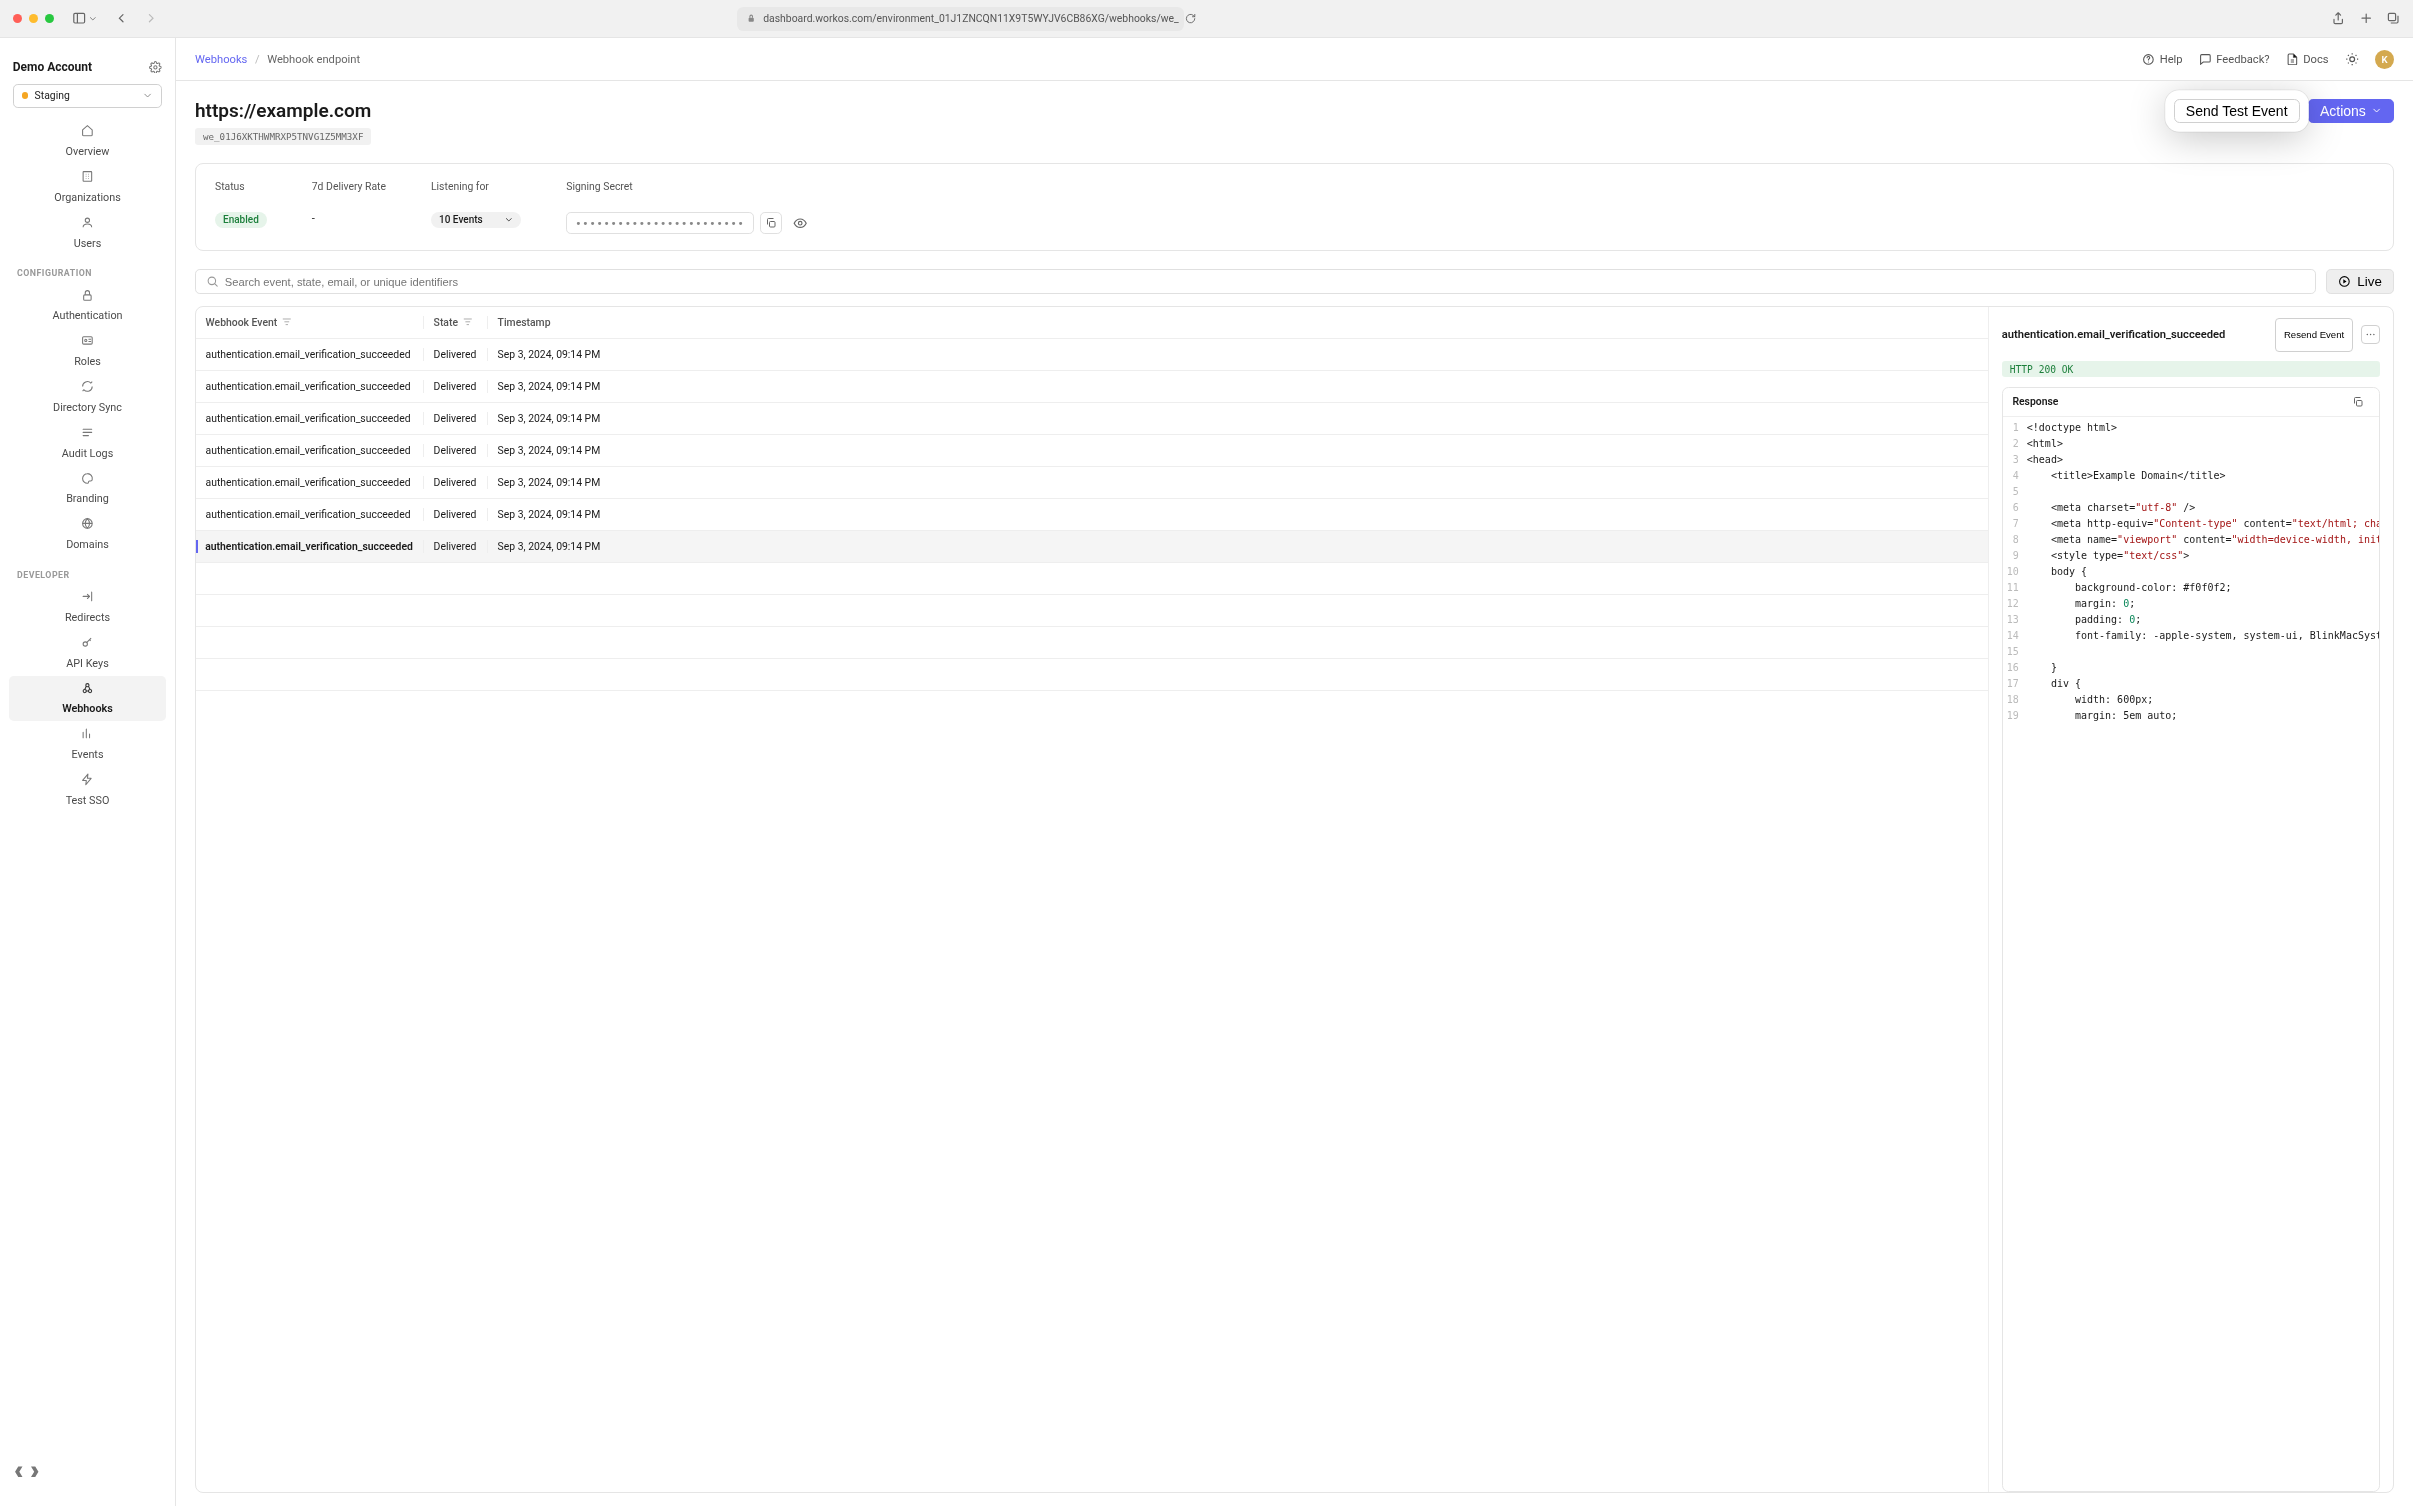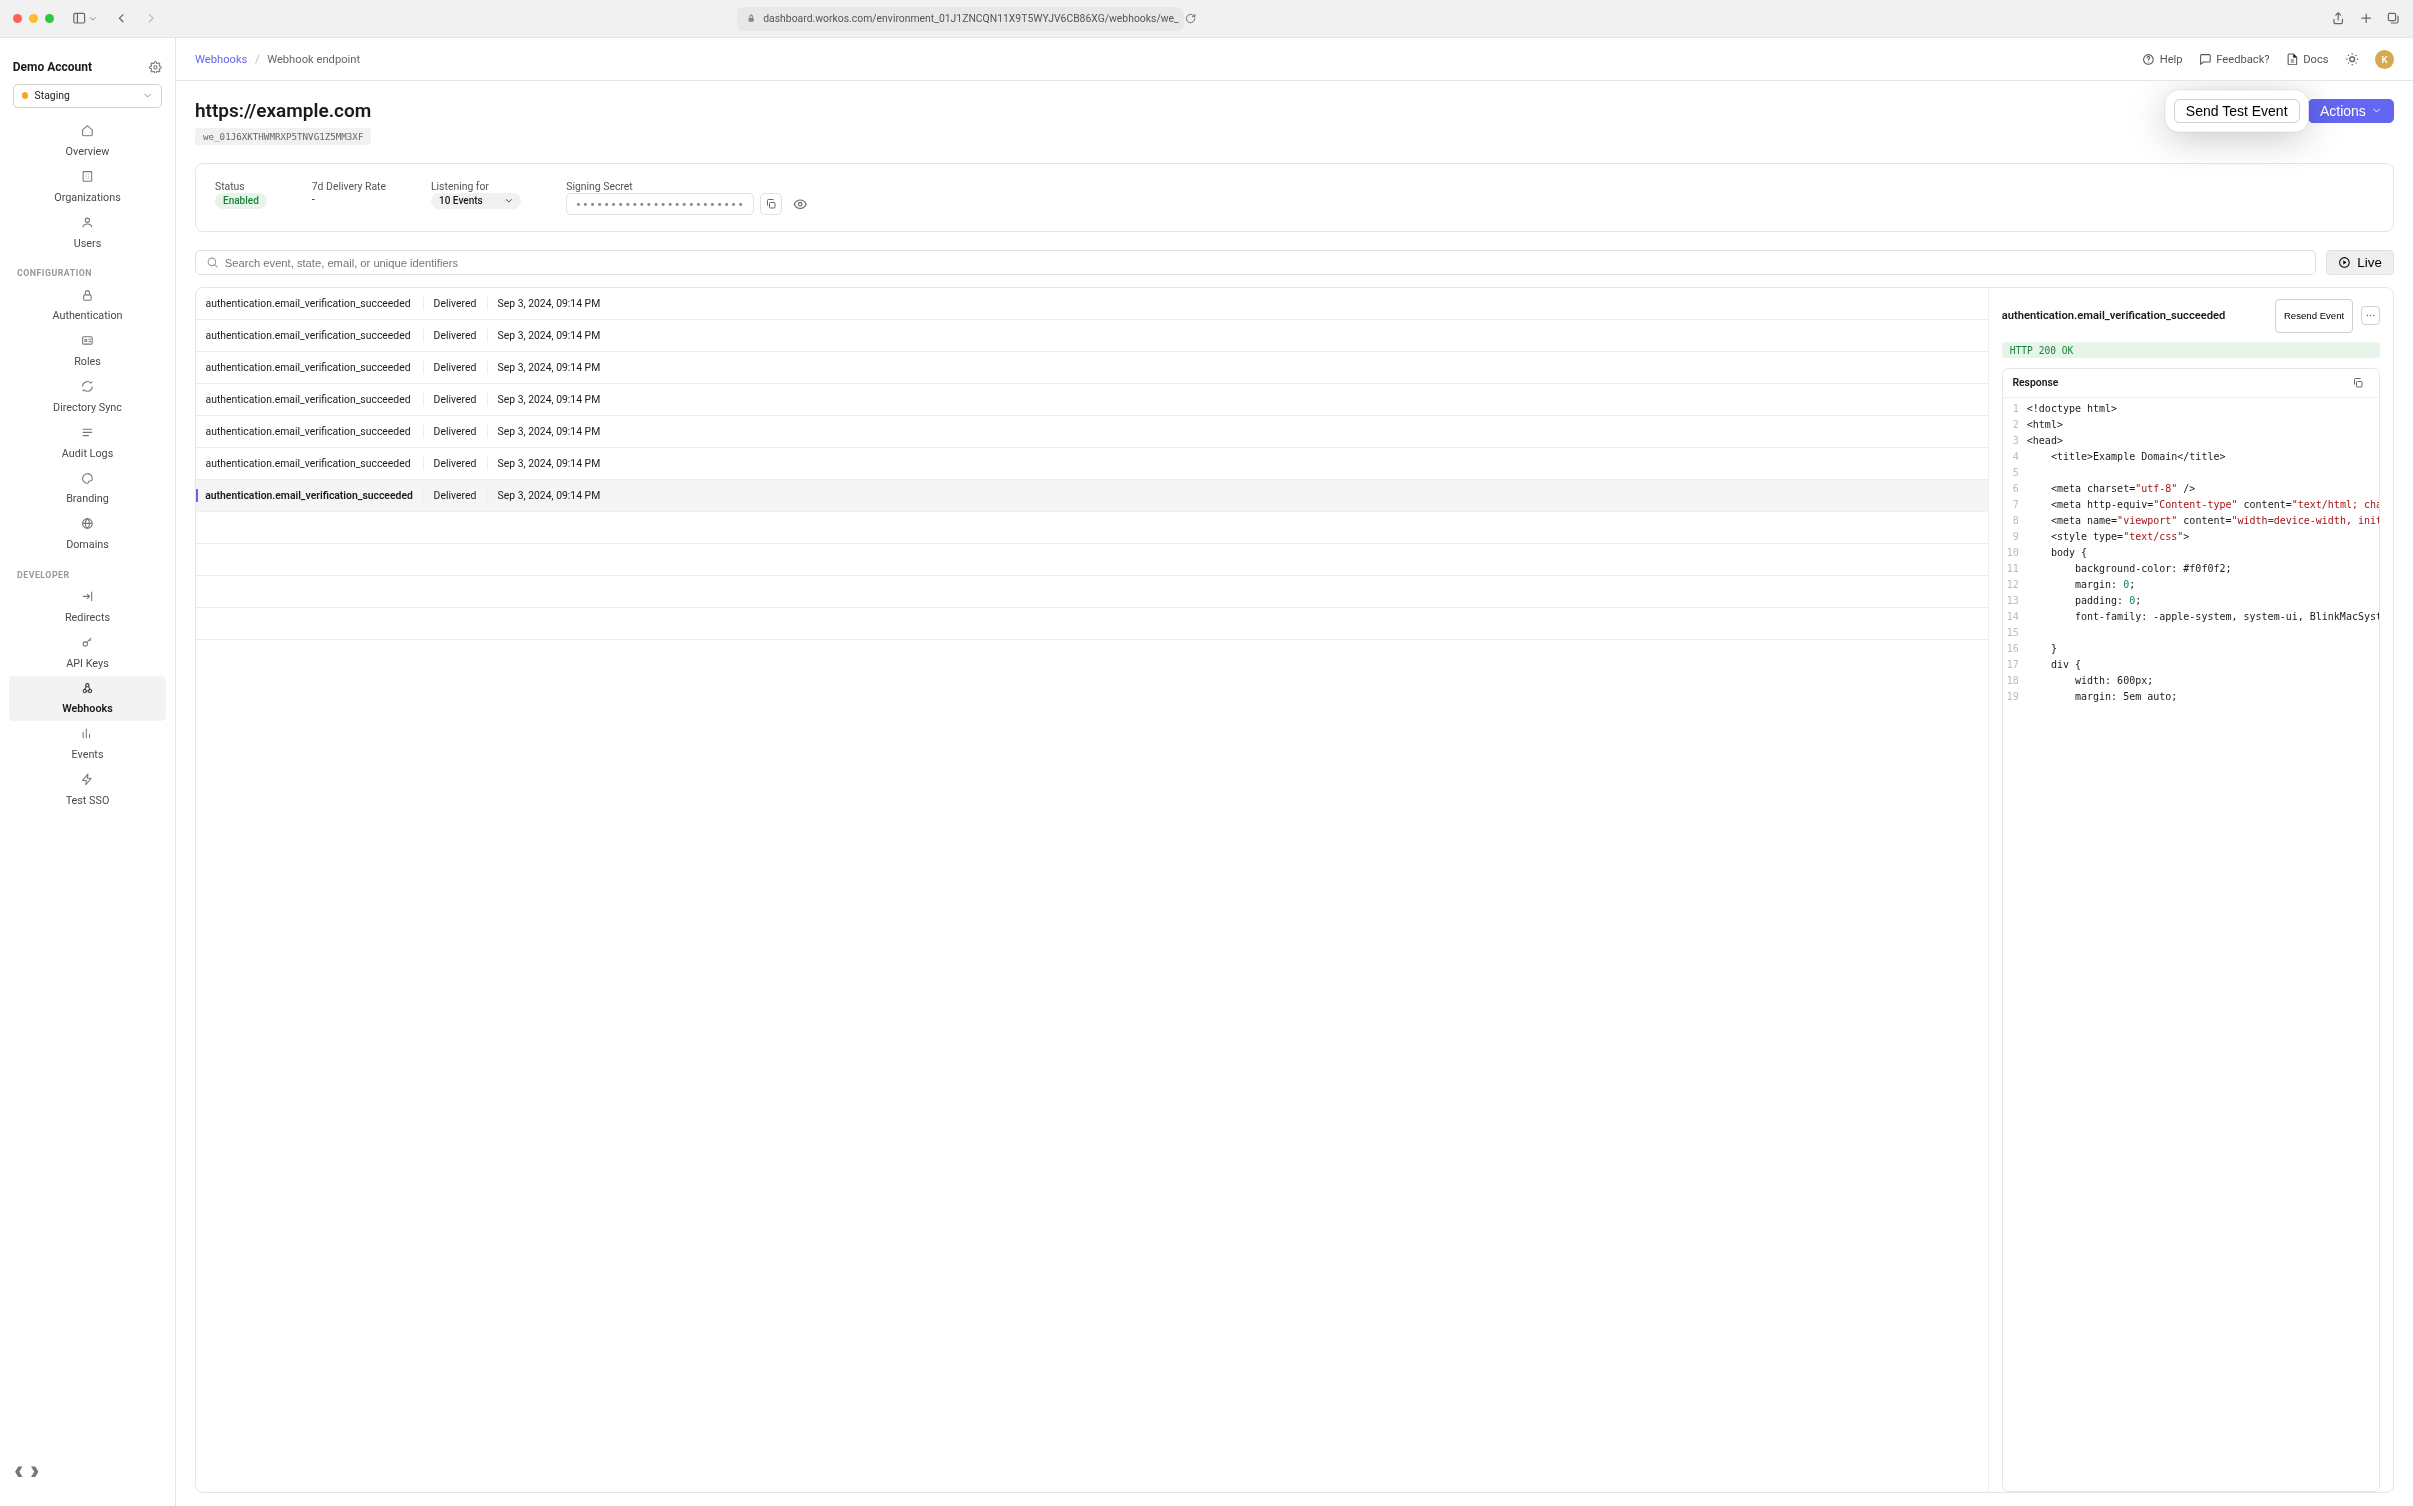--- a/index.html
+++ b/index.html
@@ -50,21 +50,21 @@
 .content-inner { padding: 0 19px; }
 .page-header { display: flex; align-items: flex-start; justify-content: space-between; margin-bottom: 17.6px; }
 .page-title { font-size: 19px; font-weight: 600; margin-bottom: 6.4px; }
 .endpoint-id { display: inline-block; background: #f1f1f1; padding: 3.2px 8px; border-radius: 3.2px; font-family: ui-monospace, Menlo, monospace; font-size: 9.2px; color: #666; }
 .page-actions { display: flex; gap: 8px; align-items: center; }
 .btn { height: 24px; padding: 0 11.2px; border-radius: 4.8px; border: 0.8px solid #d0d0d0; background: #fff; font-size: 14px; font-weight: 500; cursor: pointer; display: inline-flex; align-items: center; gap: 4.8px; }
 .btn-primary { background: #6366f1; border-color: #6366f1; color: #fff; }
 .btn-highlight { box-shadow: 0 0 0 8.8px #fff, 0 0 0 9.6px rgba(0,0,0,.07), 0 6.4px 38px 6.4px rgba(0,0,0,.25); position: relative; z-index: 50; border-radius: 5.6px; }
 
 .status-card { border: 0.8px solid #e5e5e5; border-radius: 8px; padding: 16px 19px; display: flex; gap: 45px; align-items: flex-start; margin-bottom: 17.6px; }
-.status-col-label { font-size: 10.4px; color: #555; margin-bottom: 0; }
+.status-col-label { font-size: 10.4px; color: #555; margin-bottom: 19px; }
 .badge-enabled { display: inline-block; background: #e6f4ea; color: #1c7f3b; padding: 2.4px 8px; border-radius: 797px; font-size: 10px; font-weight: 500; }
 .pill-events { display: inline-flex; align-items: center; gap: 21px; background: #f1f1f1; padding: 2.4px 8px; border-radius: 797px; font-size: 10px; font-weight: 500; cursor: pointer; }
 .secret-row { display: flex; align-items: center; gap: 6.4px; }
 .secret-field { border: 0.8px solid #e0e0e0; border-radius: 4.8px; padding: 4px 8px; font-family: ui-monospace, monospace; font-size: 10.4px; letter-spacing: 0.8px; color: #888; min-width: 118px; }
 .icon-btn { width: 22.3px; height: 22.3px; border-radius: 4.8px; display: inline-flex; align-items: center; justify-content: center; cursor: pointer; color: #666; }
 .icon-btn.border { border: 0.8px solid #e0e0e0; }
 
 .toolbar-row { display: flex; gap: 9.6px; margin-bottom: 11.2px; }
 .search-input { flex: 1; height: 25.5px; border: 0.8px solid #e0e0e0; border-radius: 4.8px; display: flex; align-items: center; padding: 0 9.6px; gap: 6.4px; color: #999; }
 .search-input input { border: none; outline: none; flex: 1; font-size: 11.2px; background: transparent; }
@@ -550,20 +550,37 @@
                 <use href="#i-play"></use>
               </svg>
             <span>Live</span>
           </button>
         </div>
       </div>
 
       <div class="panel-wrap">
         <div class="panel">
           <div class="tbl-wrap">
+            <div class="tbl-head">
+              <div class="col-event">
+                <span>Webhook Event</span>
+                <svg class="filter-icon" viewBox="0 0 12 12" width="9.6" height="9.6">
+                    <use href="#i-filter"></use>
+                  </svg>
+              </div>
+              <div class="col-state">
+                <span>State</span>
+                <svg class="filter-icon" viewBox="0 0 12 12" width="9.6" height="9.6">
+                    <use href="#i-filter"></use>
+                  </svg>
+              </div>
+              <div class="col-ts">
+                <span>Timestamp</span>
+              </div>
+            </div>
             <div class="tbl-body" id="tbl-body">
                 <div class="tbl-row">
                   <div class="col-event">authentication.email_verification_succeeded</div>
                   <div class="col-state">Delivered</div>
                   <div class="col-ts">Sep 3, 2024, 09:14 PM</div>
                 </div>
                 <div class="tbl-row">
                   <div class="col-event">authentication.email_verification_succeeded</div>
                   <div class="col-state">Delivered</div>
                   <div class="col-ts">Sep 3, 2024, 09:14 PM</div>

